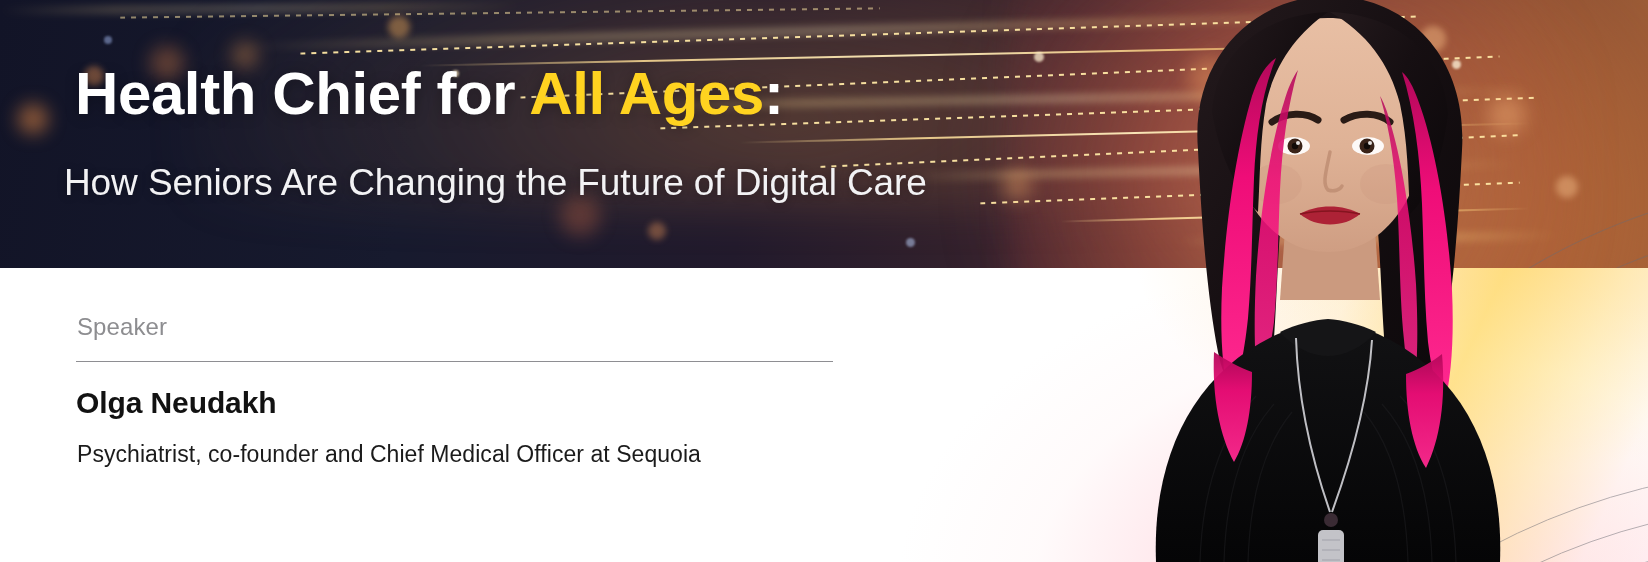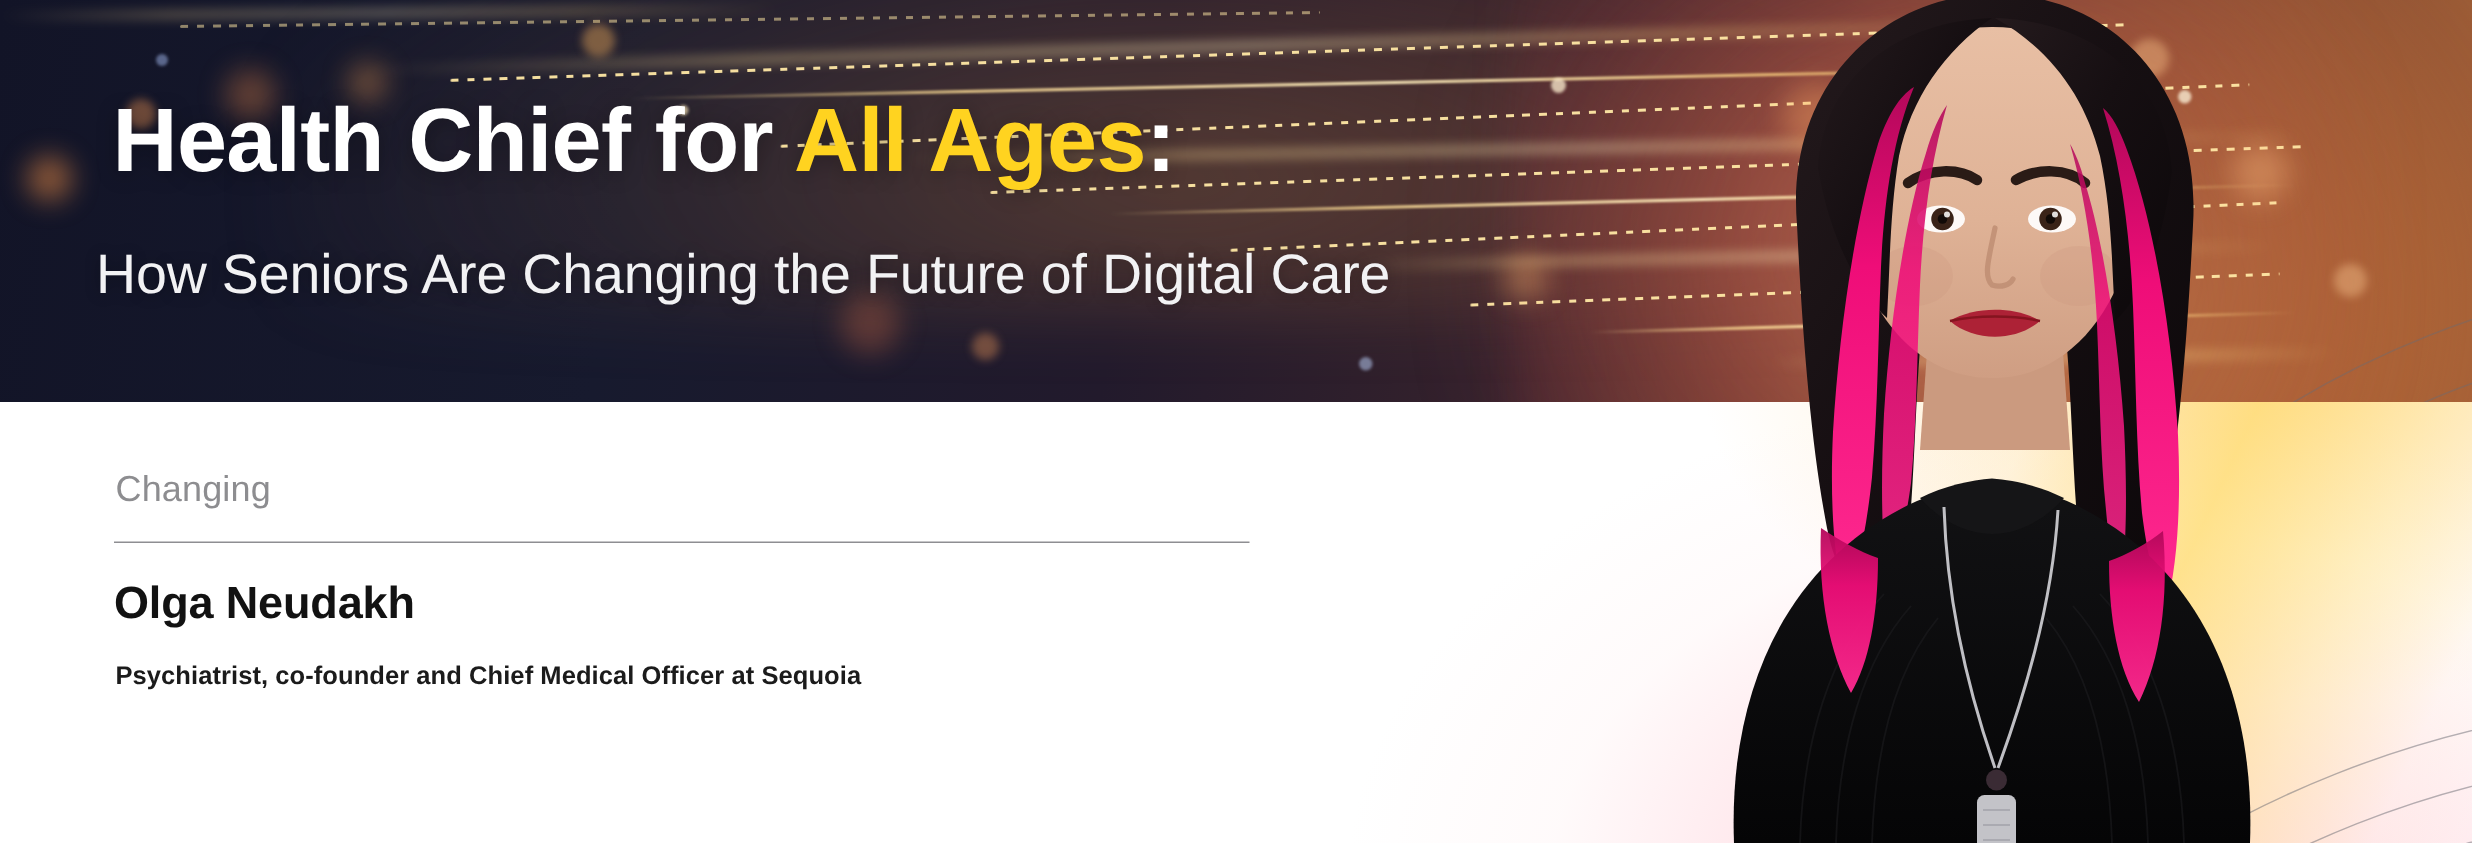--- a/index.html
+++ b/index.html
@@ -208,22 +208,22 @@
     position:absolute;
     left:76px; top:386px;
     font-size:30px;
     font-weight:700;
     color:#121212;
     letter-spacing:-0.1px;
   }
   .speaker-role {
     position:absolute;
     left:77px; top:441px;
-    font-size:17px;
-    font-weight:700;
+    font-size:23px;
+    font-weight:400;
     color:#1b1b1b;
     letter-spacing:0.05px;
     white-space:nowrap;
   }
 
   
   .portrait {
     position:absolute;
     left:1090px; top:0;
     width:480px; height:562px;
@@ -317,21 +317,21 @@
           <path d="M 372 1200 A 608 608 0 0 1 980 592"></path>
           <path d="M 408 1200 A 572 572 0 0 1 980 628"></path>
           <path d="M 444 1200 A 536 536 0 0 1 980 664"></path>
           <path d="M 560 1200 A 420 420 0 0 1 980 780"></path>
           <path d="M 620 1200 A 360 360 0 0 1 980 840"></path>
         </g>
       </svg>
     </div>
   </div>
 
-  <div class="speaker-label">Changing</div>
+  <div class="speaker-label">Speaker</div>
   <div class="divider"></div>
   <div class="speaker-name">Olga Neudakh</div>
   <div class="speaker-role">Psychiatrist, co-founder and Chief Medical Officer at Sequoia</div>
 
   <div class="portrait">
     <svg viewBox="0 0 480 562" preserveAspectRatio="xMidYMin slice">
       <defs>
         <linearGradient id="hairDark" x1="0" y1="0" x2="1" y2="1">
           <stop offset="0%" stop-color="#241a1d"></stop>
           <stop offset="45%" stop-color="#160f12"></stop>

